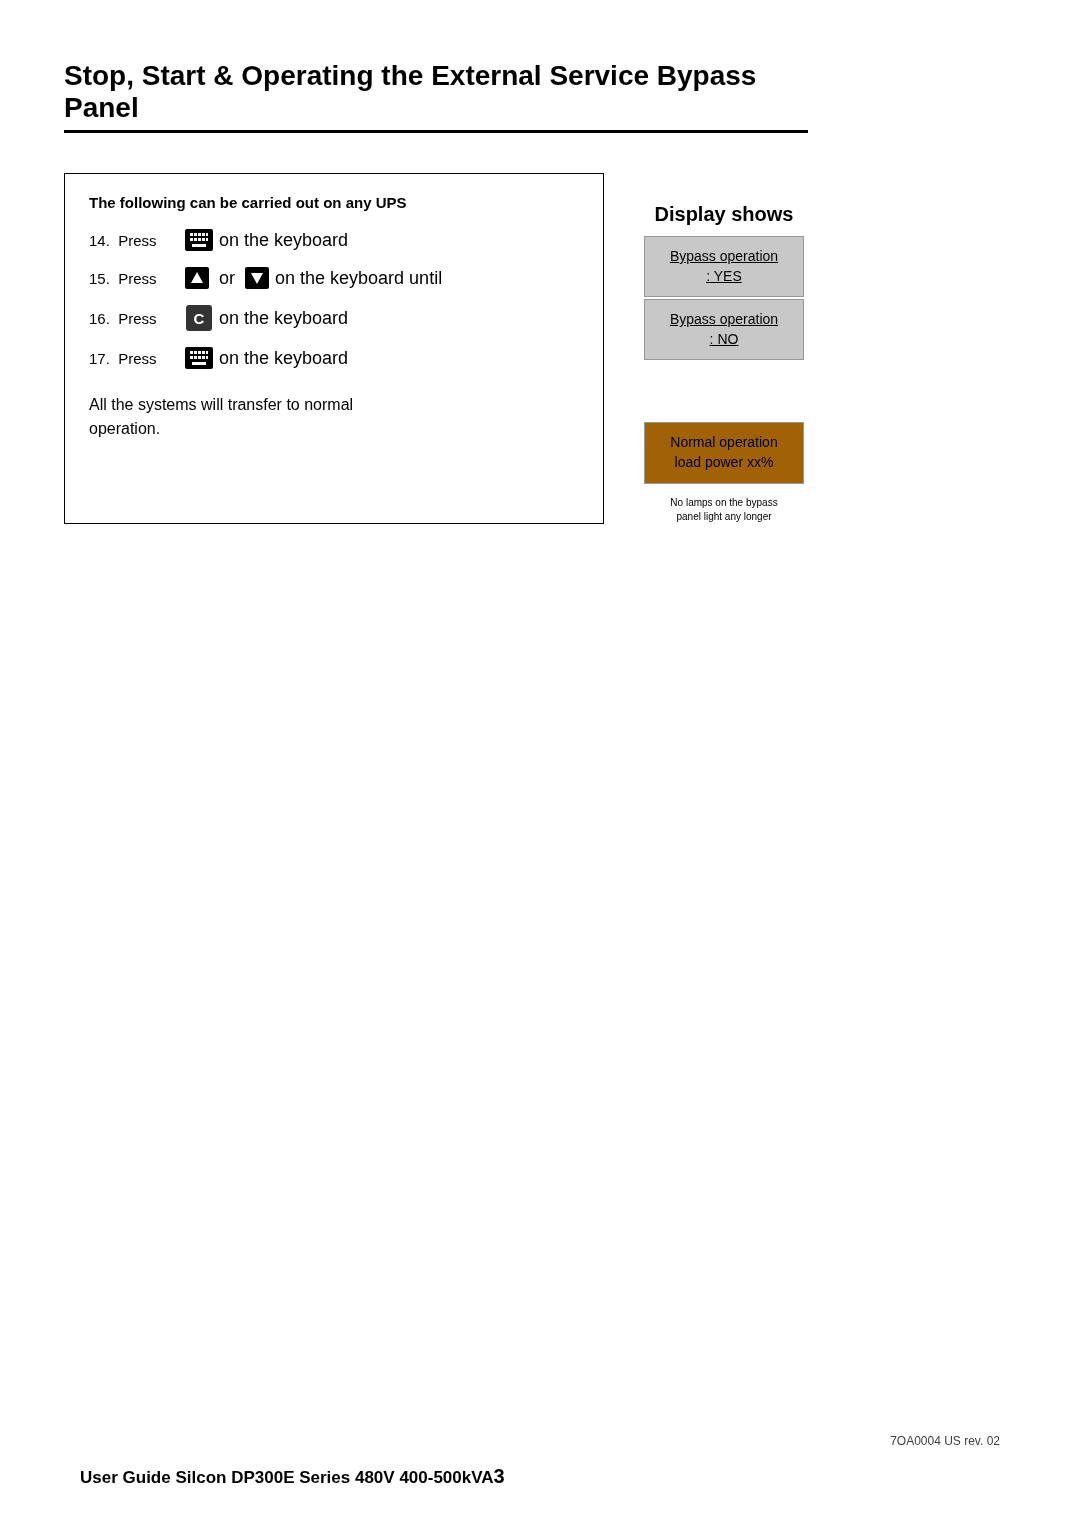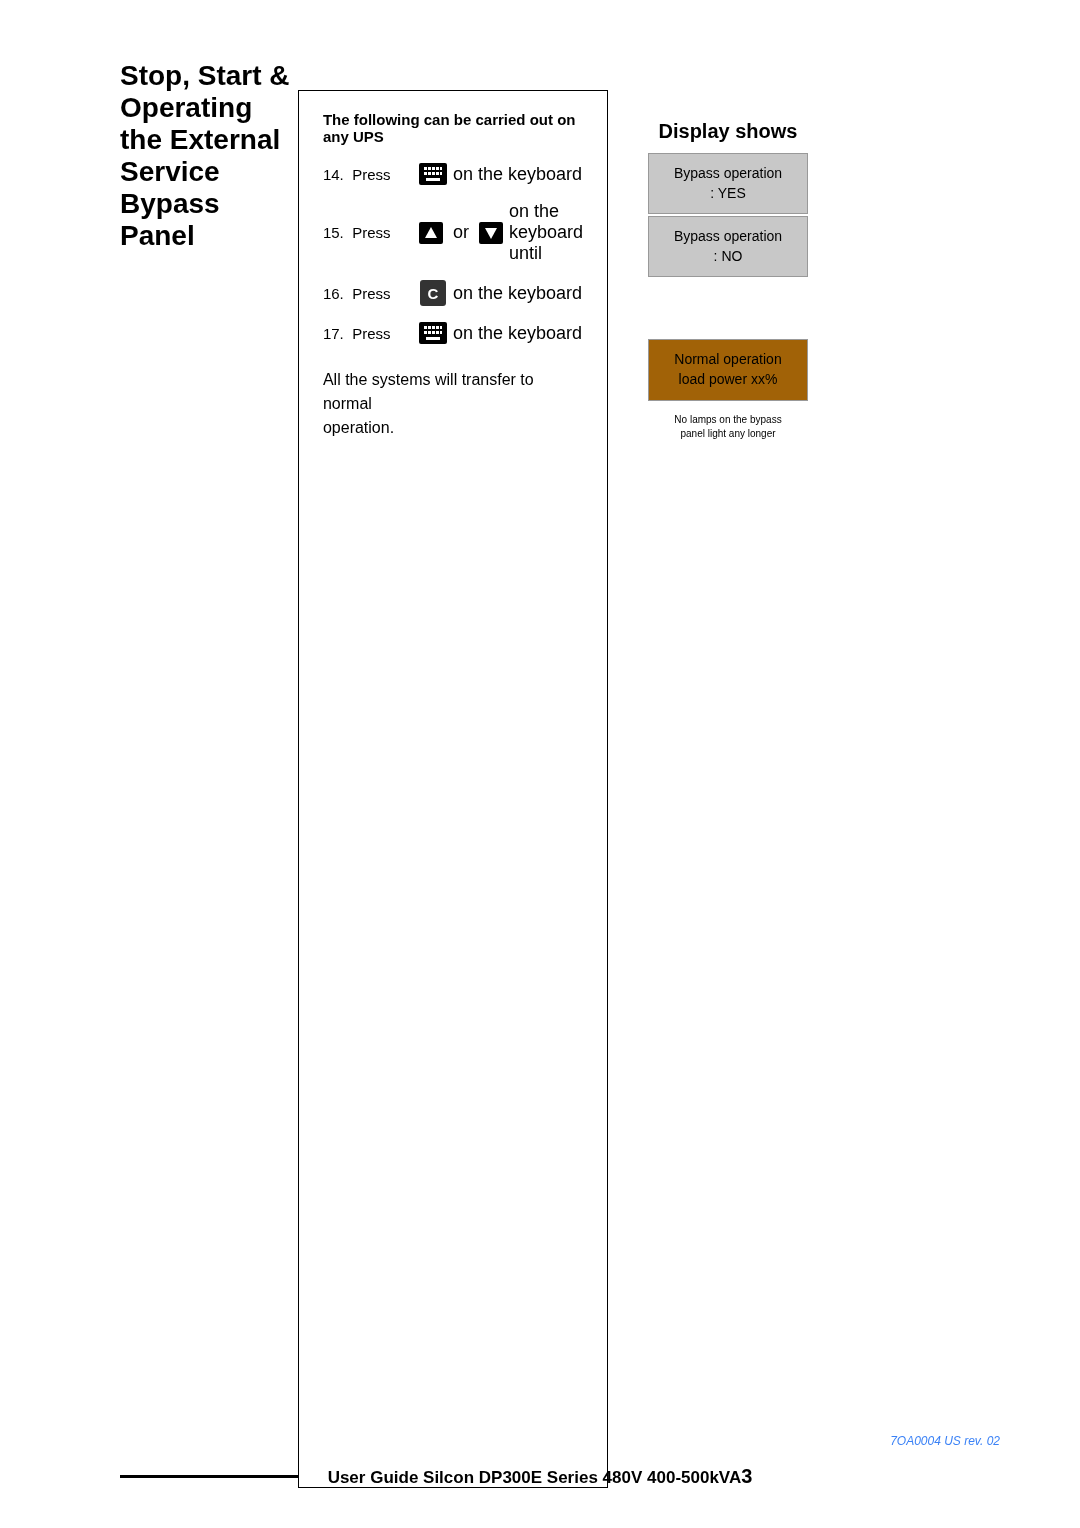--- a/index.html
+++ b/index.html
@@ -14,22 +14,23 @@
       background: #ffffff;
       font-family: Arial, Helvetica, sans-serif;
       font-size: 16px;
       color: #000000;
       position: relative;
     }
 
     .page-container {
       width: 888px;
       min-height: 1528px;
-      padding: 60px 80px 40px 120px;
-      display: flex;
+      padding: 60px 80px 40px 64px;
+      display: flex;
+      flex-direction: column;
     }
 
     .page-title {
       font-size: 28px;
       font-weight: bold;
       margin-bottom: 10px;
       padding-bottom: 6px;
       border-bottom: 3px solid #000;
     }
 
@@ -109,20 +110,21 @@
 
     .display-badge {
       background: #c8c8c8;
       border: 1px solid #999;
       text-align: center;
       padding: 10px 16px;
       font-size: 14px;
       line-height: 1.4;
       margin-bottom: 2px;
       min-width: 160px;
+      text-decoration: underline;
     }
 
     .display-badge-normal {
       background: #a16207;
       border: 1px solid #999;
       text-align: center;
       padding: 10px 16px;
       font-size: 14px;
       line-height: 1.4;
       margin-top: 60px;
@@ -137,42 +139,41 @@
       margin-top: 8px;
     }
 
     .footer {
       position: absolute;
       bottom: 40px;
       left: 0;
       right: 0;
       display: flex;
       flex-direction: row;
-      justify-content: center;
+      justify-content: flex-start;
       align-items: flex-end;
       padding: 0 80px;
     }
 
     .footer-title {
       font-weight: bold;
       font-size: 17px;
     }
 
     .footer-page {
       font-weight: bold;
       font-size: 20px;
     }
 
     .footer-doc-ref {
       position: absolute;
       right: 80px;
       bottom: 80px;
       font-size: 12px;
-      color: #3b82f6;
-      font-style: italic;
+      color: #404040;
     }
 
     .keyboard-icon-svg {
       display: inline-flex;
       align-items: center;
       justify-content: center;
       background: #000;
       color: #fff;
       margin: 0 3px;
       border-radius: 2px;

